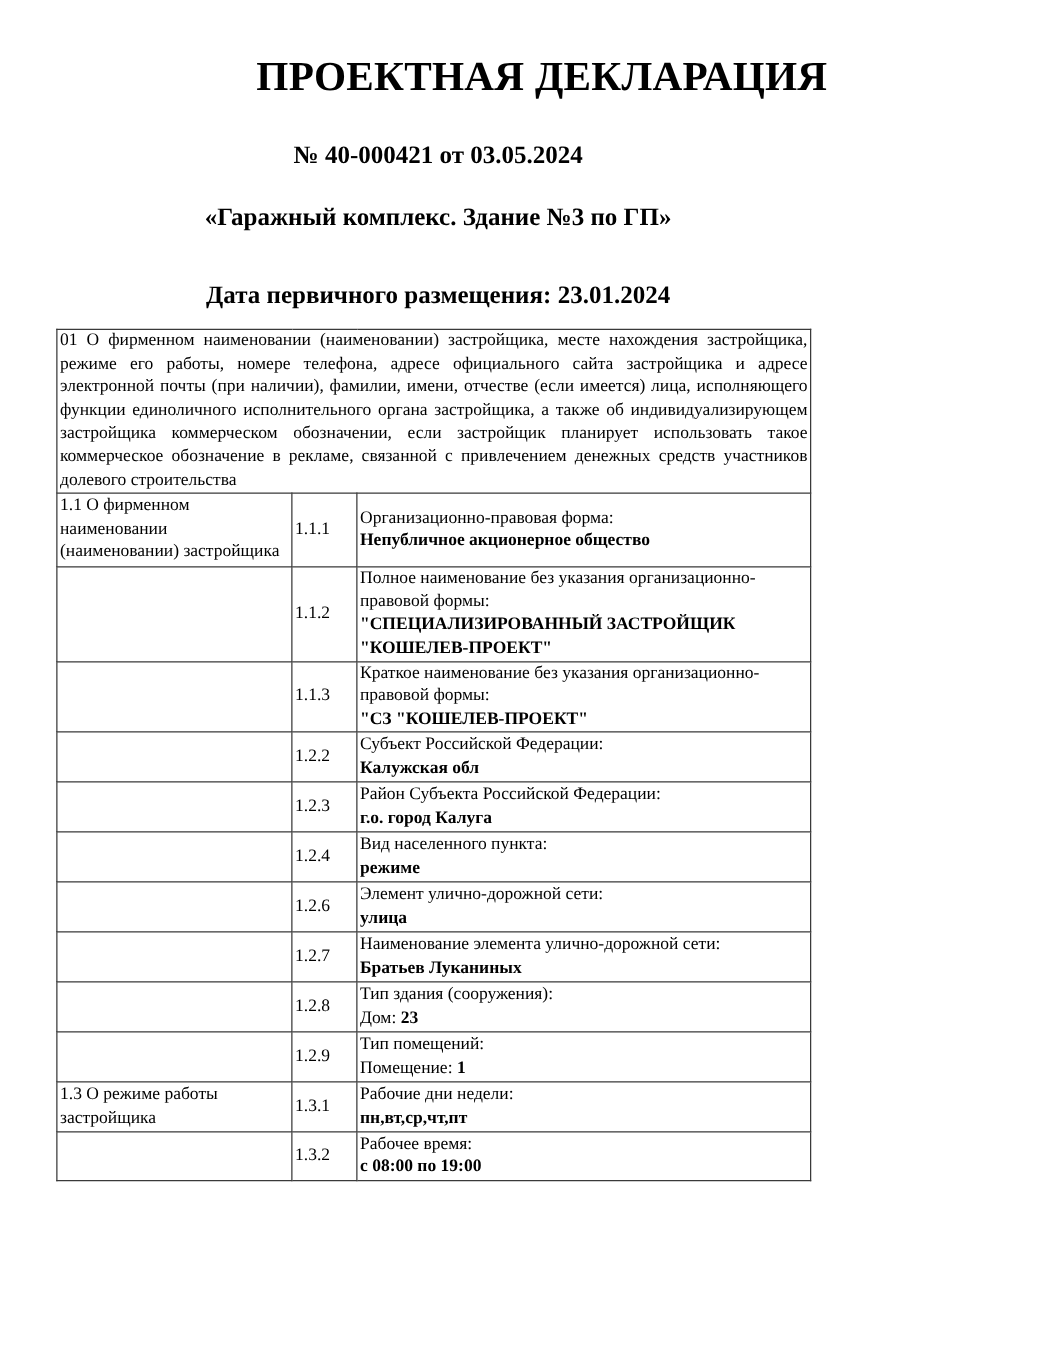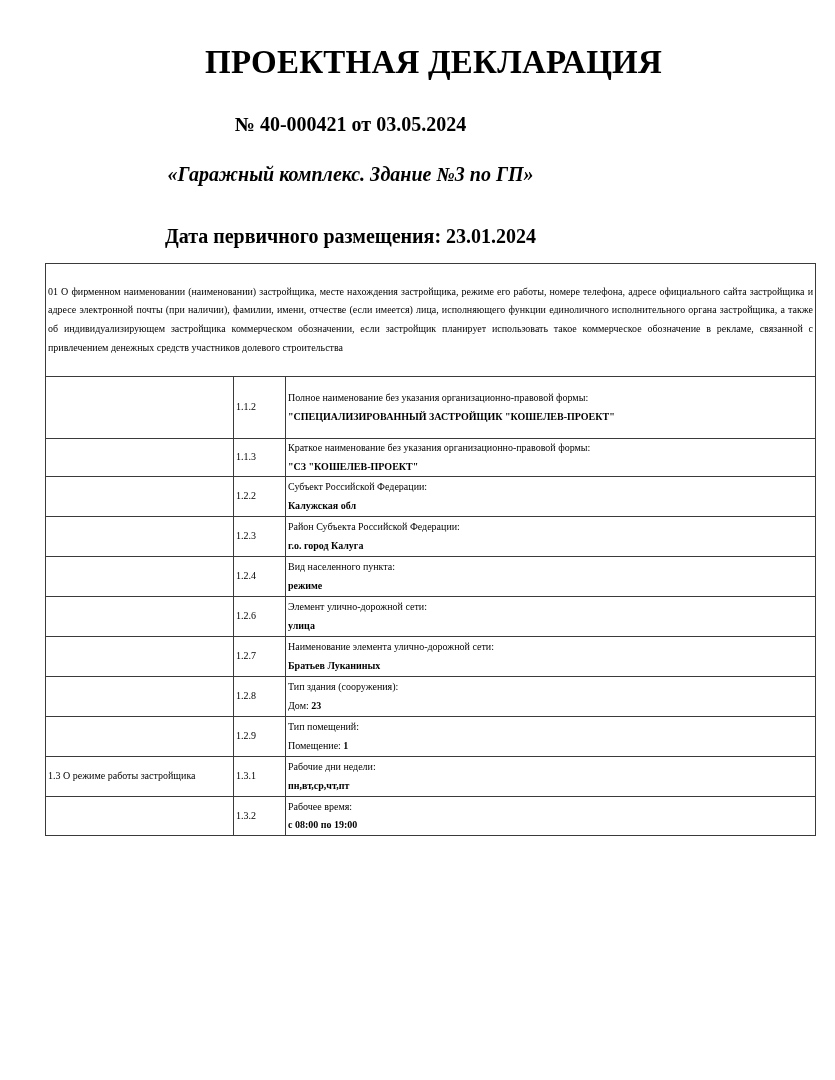--- a/index.html
+++ b/index.html
@@ -2,24 +2,24 @@
 <html><head>
 <meta charset="utf-8">
 <style>
   html, body { margin: 0; padding: 0; background: #ffffff; }
   body { width: 835px; height: 1080px; position: relative; overflow: hidden;
          font-family: "Liberation Serif", "DejaVu Serif", serif; color: #000; }
   .title { position: absolute; left: 0; width: 835px; top: 44px; text-align: center;
            font-weight: bold; font-size: 33px; letter-spacing: 0.2px; margin-left: 16px; }
   .sub { position: absolute; left: 0; width: 701px; text-align: center; font-weight: bold; font-size: 20px; }
   .sub.num { top: 113px; }
-  .sub.name { top: 163px; font-style: italic; }
+  .sub.name { top: 163px; }
   .sub.date { top: 225px; }
-  table.decl { position: absolute; left: 45px; top: 263px; width: 771px; border-collapse: collapse;
-               font-size: 10px; line-height: 18.6px; }
+  table.decl { position: absolute; left: 45px; top: 263px; width: 604px; border-collapse: collapse;
+               font-size: 14px; line-height: 18.6px; }
   table.decl td { border: 1.5px solid #3a3a3a; padding: 0 2px; vertical-align: middle; }
   td.hdr { padding: 1px 2px 1px 3px; text-align: justify; }
   td.c1 { width: 183px; vertical-align: top; padding-left: 3px; }
   td.c2 { width: 47px; padding-left: 3px; }
   td.c3 { padding-left: 3px; }
   .lbl { display: block; }
   .val { display: block; font-weight: bold; }
   .inl { font-weight: bold; }
 </style>
 </head>
@@ -27,20 +27,28 @@
 
 <div class="title">ПРОЕКТНАЯ ДЕКЛАРАЦИЯ</div>
 <div class="sub num">№ 40-000421 от 03.05.2024</div>
 <div class="sub name">«Гаражный комплекс. Здание №3 по ГП»</div>
 <div class="sub date">Дата первичного размещения: 23.01.2024</div>
 
 <table class="decl">
   <tbody>
     <tr style="height:113px">
       <td colspan="3" class="hdr" lang="ru" style="hyphens:auto">01 О фирменном наименовании (наименовании) застройщика, месте нахождения застройщика, режиме его работы, номере телефона, адресе официального сайта застройщика и адресе электронной почты (при наличии), фамилии, имени, отчестве (если имеется) лица, исполняющего функции единоличного исполнительного органа застройщика, а также об индивидуализирующем застройщика коммерческом обозначении, если застройщик планирует использовать такое коммерческое обозначение в рекламе, связанной с привлечением денежных средств участников долевого строительства</td>
+    </tr>
+    <tr style="height:59px">
+      <td class="c1">1.1 О фирменном наименовании (наименовании) застройщика</td>
+      <td class="c2">1.1.1</td>
+      <td class="c3">
+          <span class="lbl">Организационно-правовая форма:</span>
+          <span class="val">Непубличное акционерное общество</span>
+        </td>
     </tr>
     <tr style="height:62px">
       <td class="c1"></td>
       <td class="c2">1.1.2</td>
       <td class="c3">
           <span class="lbl">Полное наименование без указания организационно-правовой формы:</span>
           <span class="val">"СПЕЦИАЛИЗИРОВАННЫЙ ЗАСТРОЙЩИК "КОШЕЛЕВ-ПРОЕКТ"</span>
         </td>
     </tr>
     <tr style="height:38px">

